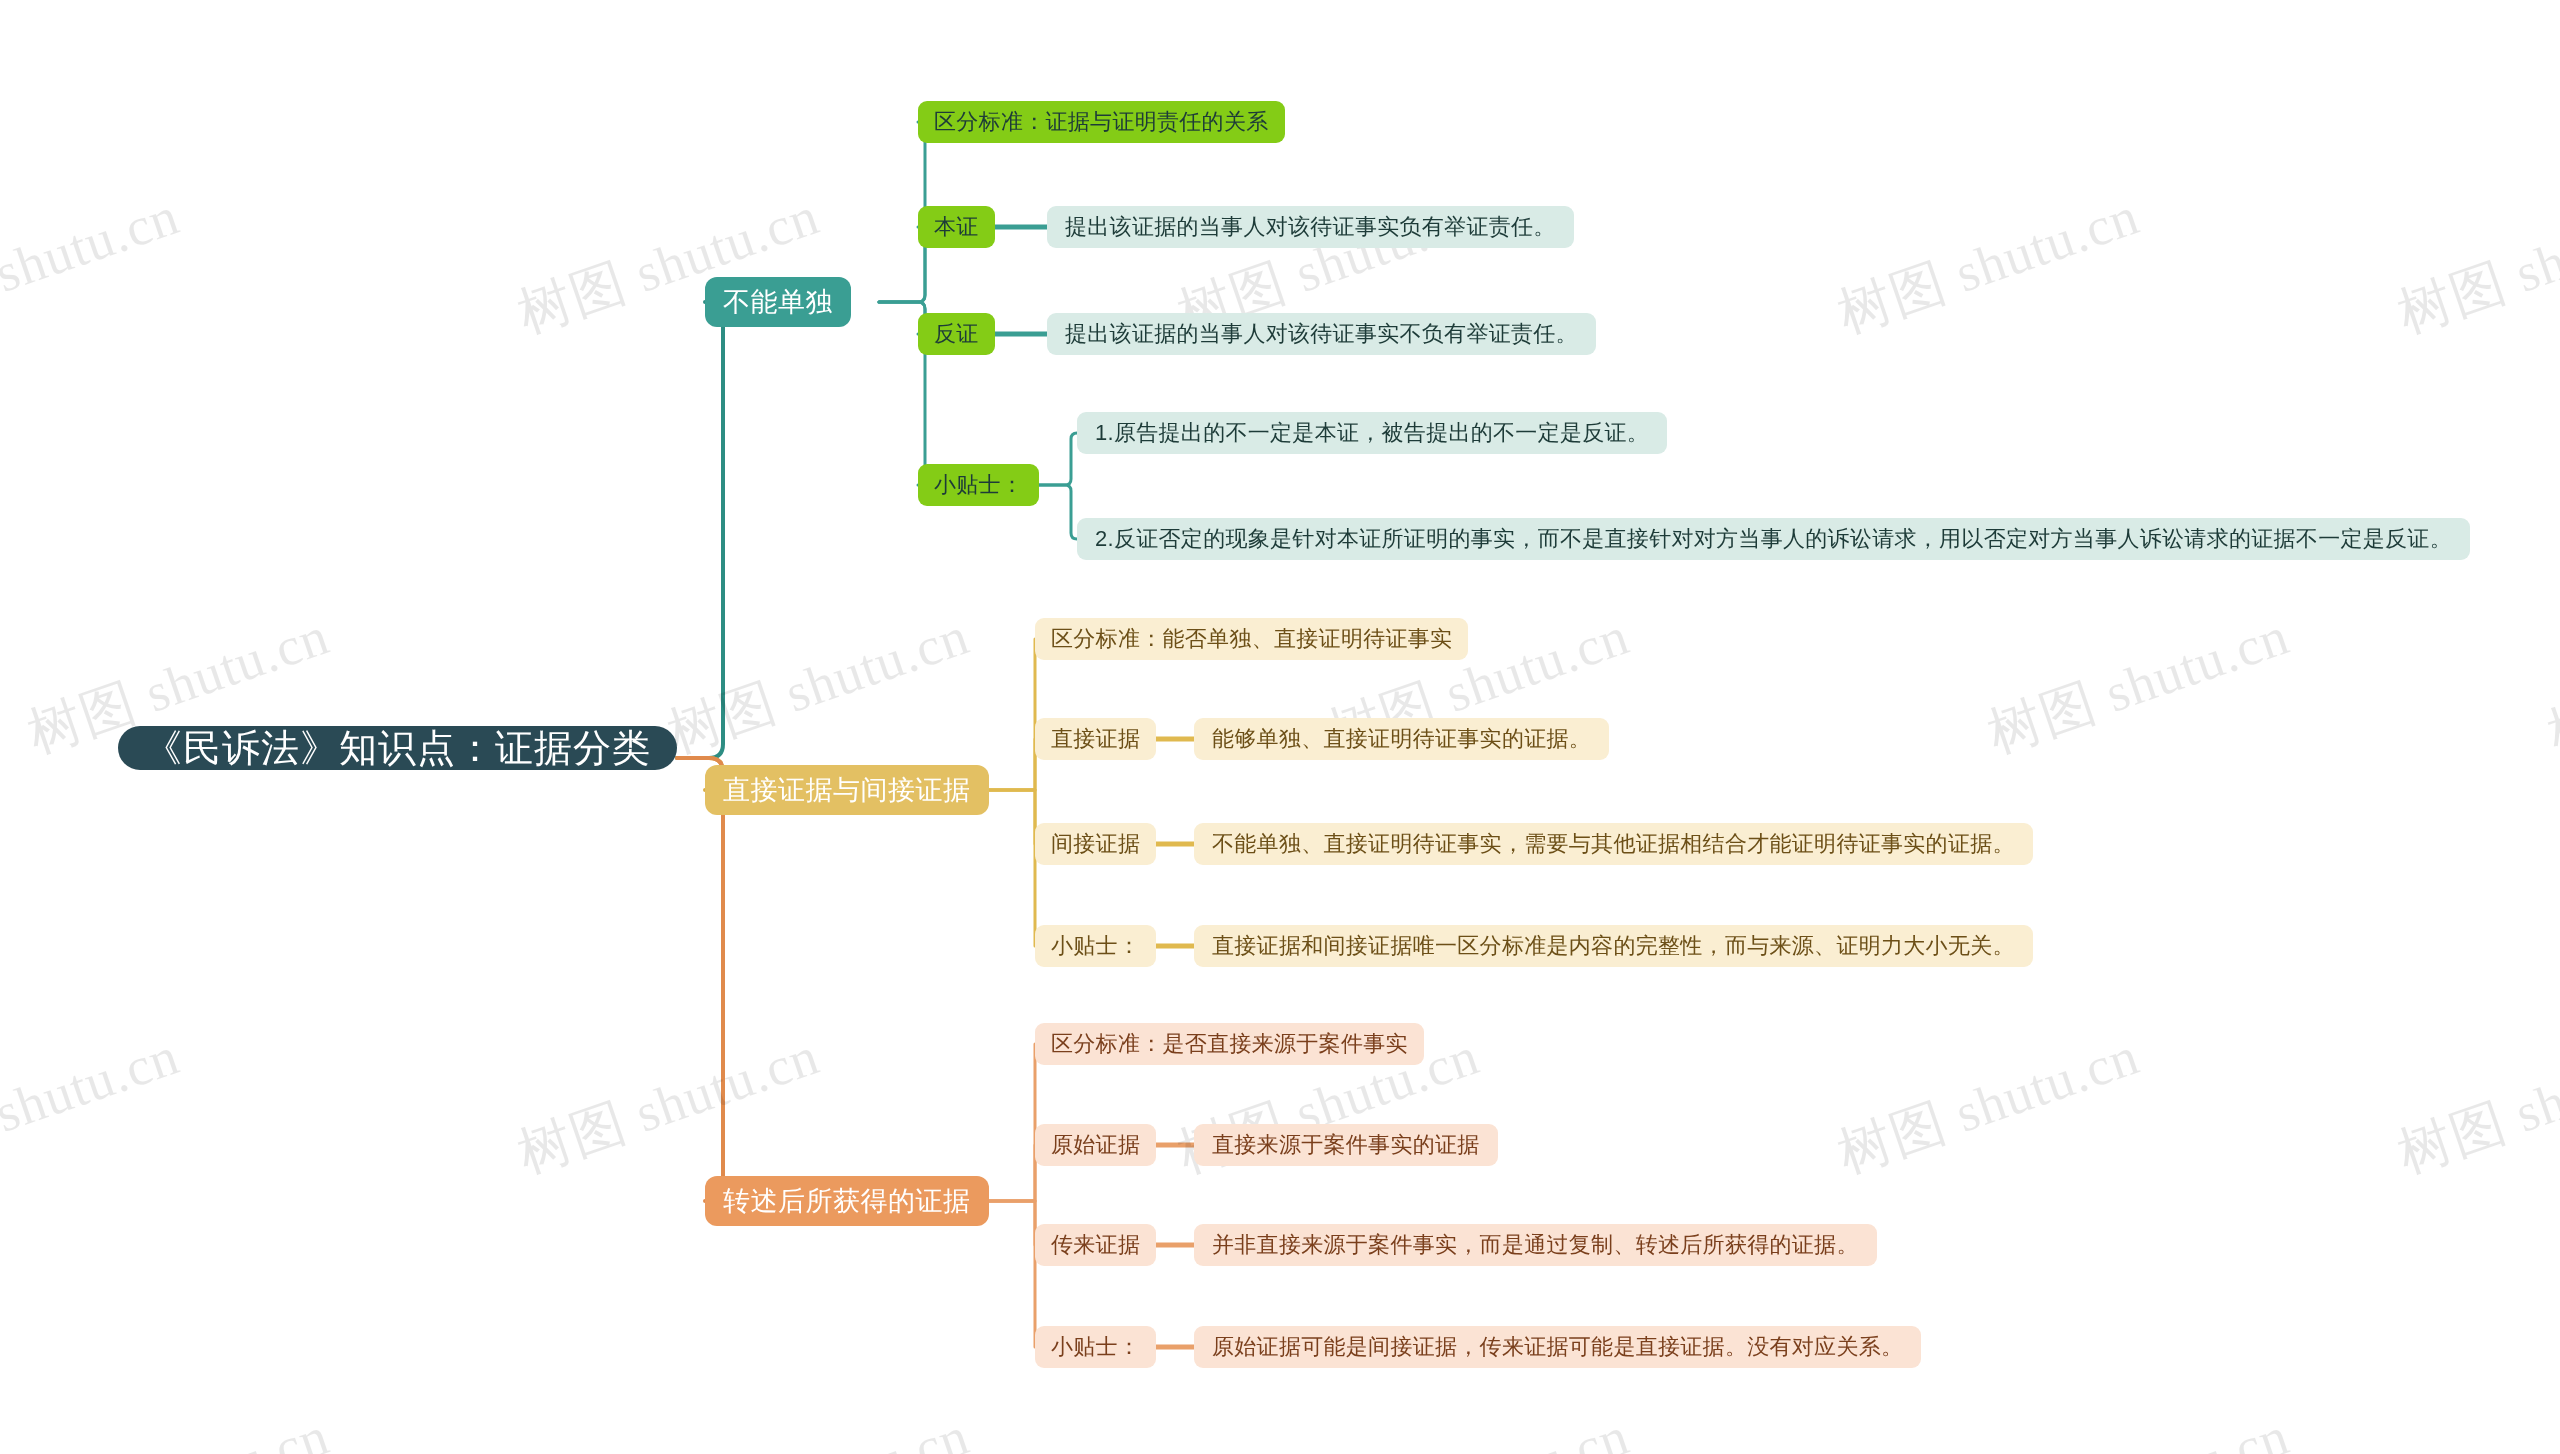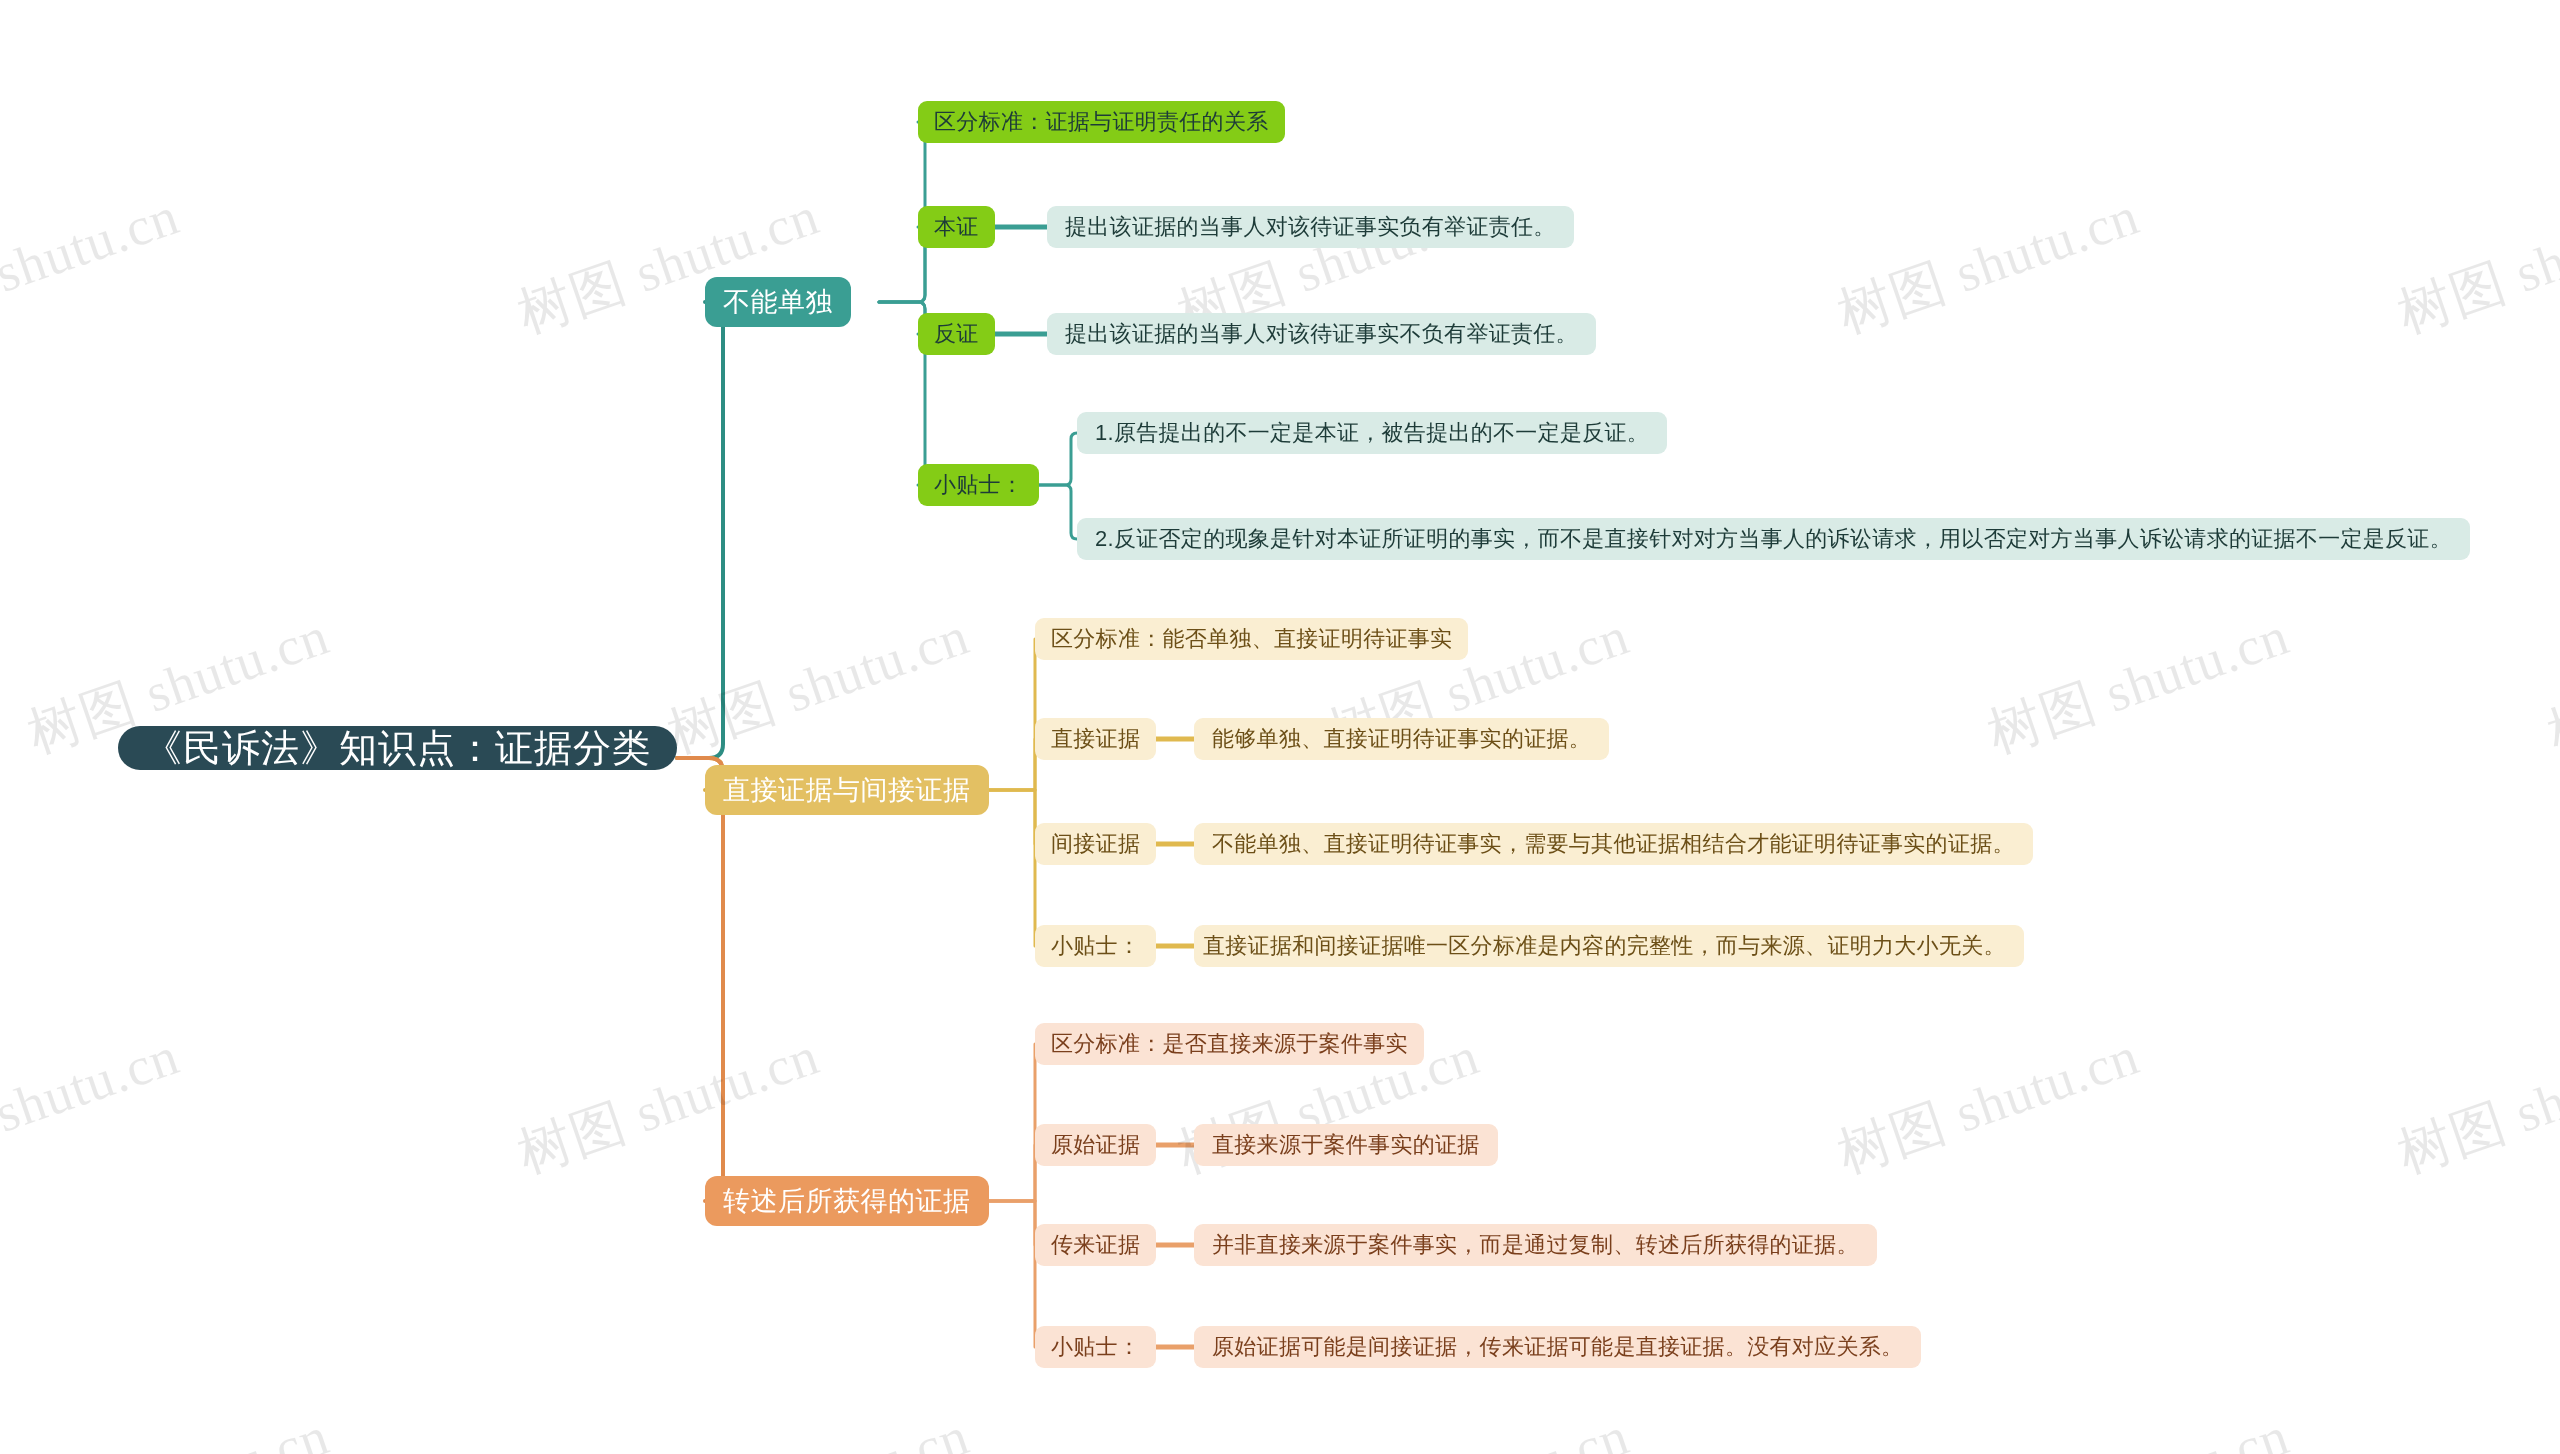--- a/index.html
+++ b/index.html
@@ -214,21 +214,21 @@
   <div class="node node-chip chip-gold" style="left:1035px; top:823px;">
     <span>间接证据</span>
   </div>
   <div class="node node-leaf leaf-gold" style="left:1194px; top:823px;text-align:center;">
     <span>不能单独、直接证明待证事实，需要与其他证据相结合才能证明待证事实的证据。</span>
   </div>
 
   <div class="node node-chip chip-gold" style="left:1035px; top:925px;">
     <span>小贴士：</span>
   </div>
-  <div class="node node-leaf leaf-gold" style="left:1194px; top:925px;padding-left:9px;">
+  <div class="node node-leaf leaf-gold" style="left:1194px; top:925px;">
     <span>直接证据和间接证据唯一区分标准是内容的完整性，而与来源、证明力大小无关。</span>
   </div>
 
   <div class="node node-branch br-orange" style="left:705px; top:1176px;">
     <span>转述后所获得的证据</span>
   </div>
 
   <div class="node node-chip chip-orange" style="left:1035px; top:1023px;">
     <span>区分标准：是否直接来源于案件事实</span>
   </div>

